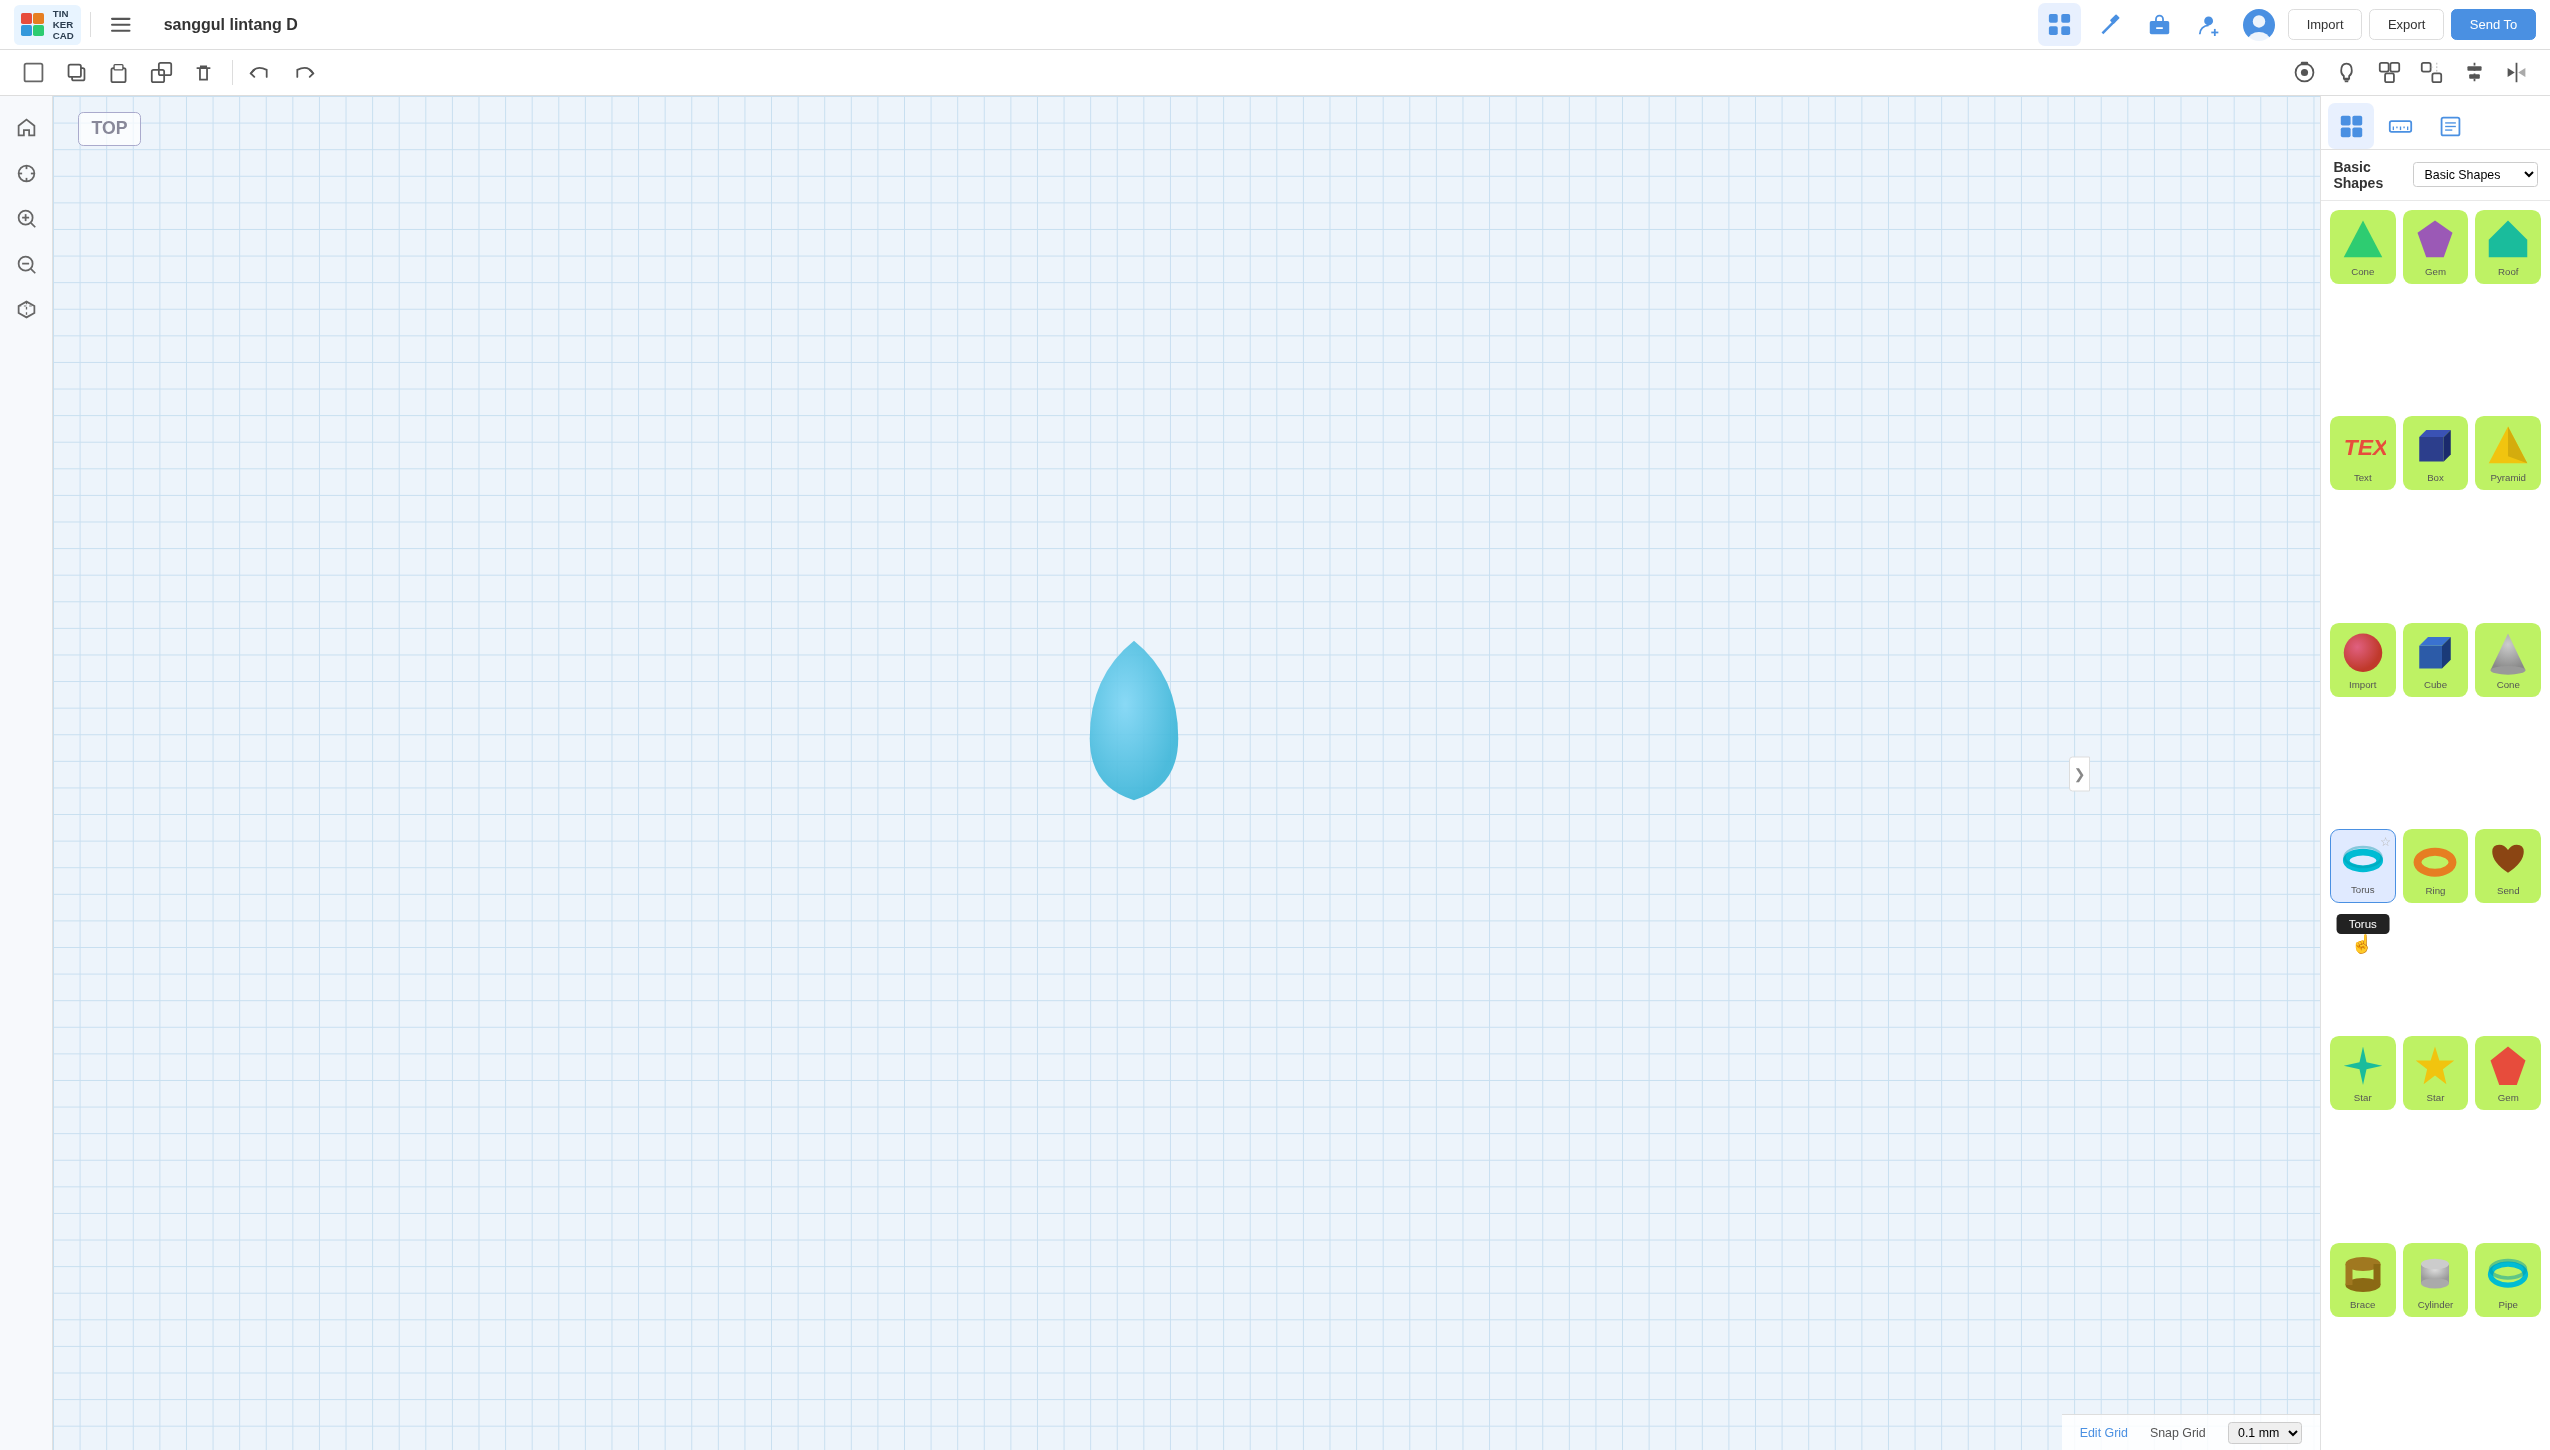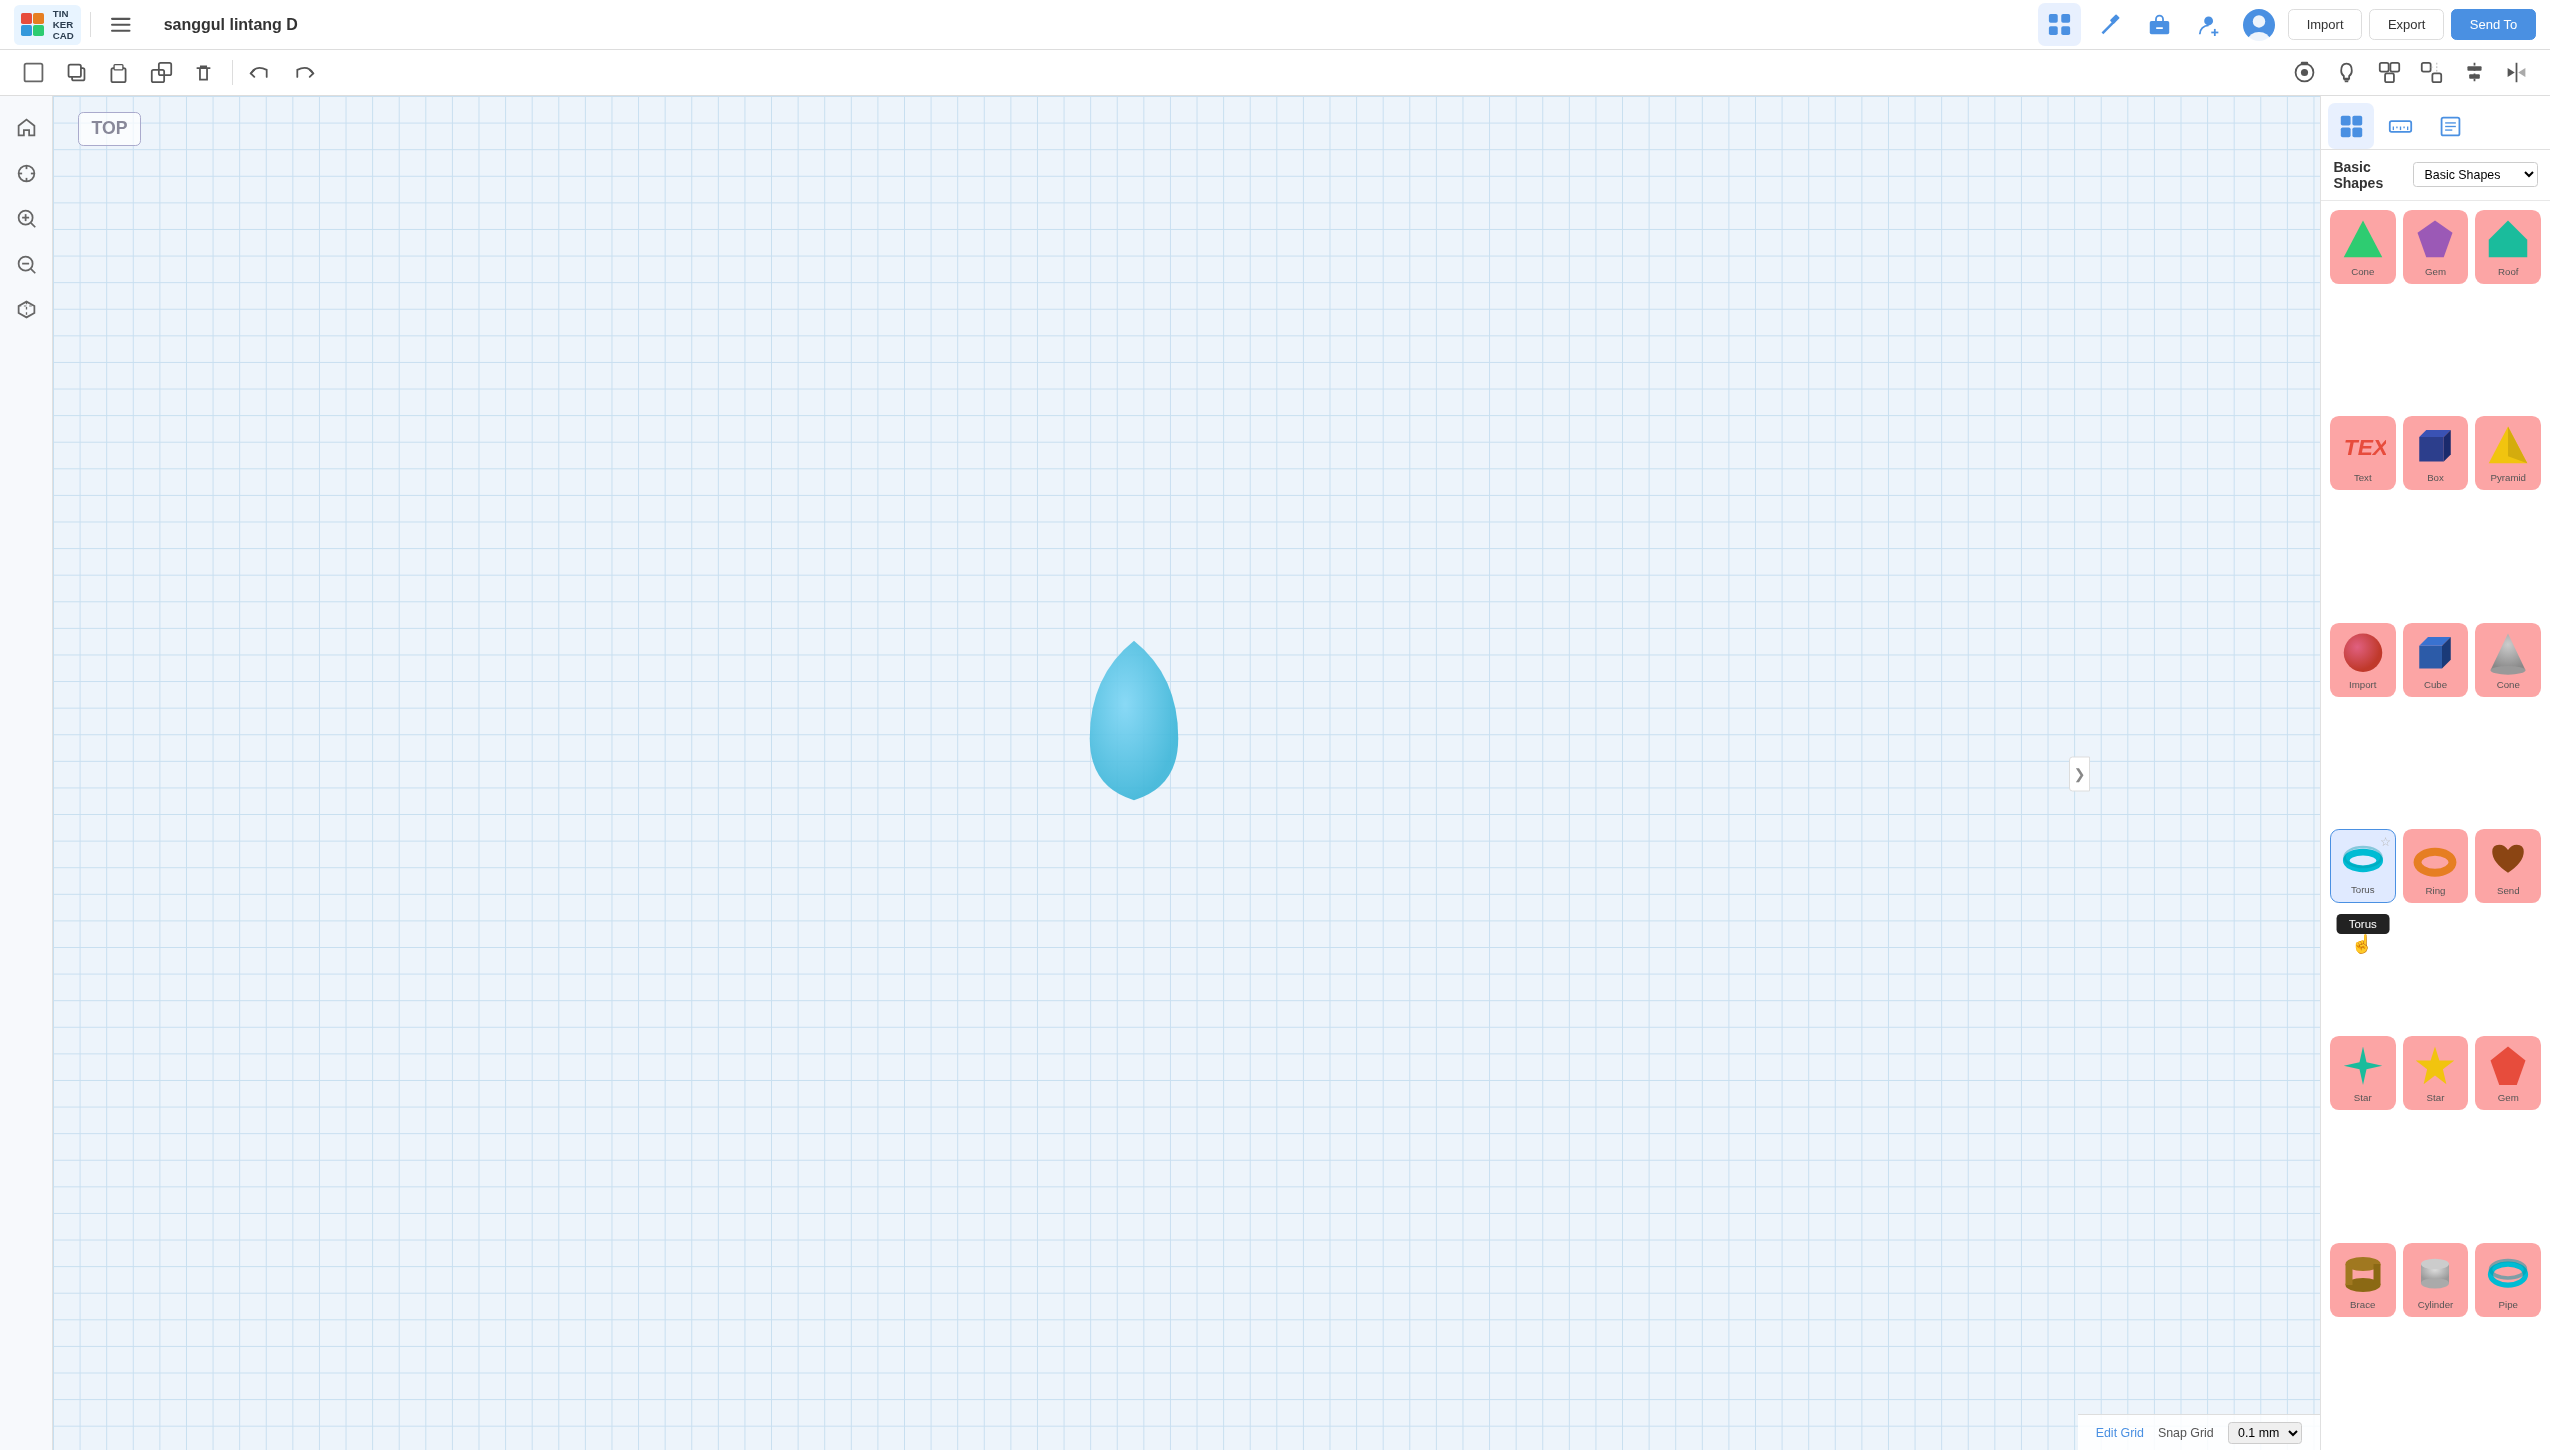--- a/index.html
+++ b/index.html
@@ -78,21 +78,21 @@
     }
 
     
     #canvas-shape {
       position: absolute; top: 50%; left: 50%; transform: translate(-124px, -142px);
     }
 
     
     #bottom-bar {
       position: absolute; bottom: 0; right: 0;
-      display: flex; align-items: center; gap: 14px;
+      display: flex; align-items: center; gap: 22px;
       padding: 7px 17.7px; background: rgba(255,255,255,0.85); border-top: 0.9px solid #ddd;
       font-size: 12.4px; color: #555;
     }
     #bottom-bar select { font-size: 12.4px; border: 0.9px solid #ccc; border-radius: 3.5px; padding: 1.8px 5.3px; }
 
     
     #right-panel {
       width: 230px; background: #fff; border-left: 0.9px solid #e0e0e0;
       display: flex; flex-direction: column;
     }
@@ -115,21 +115,21 @@
       border: 0.9px solid #ccc; border-radius: 3.5px; padding: 3.5px 7px; font-size: 12.4px; background: #fff;
     }
 
     #shapes-grid {
       flex: 1; overflow-y: auto; padding: 8.9px;
       display: grid; grid-template-columns: repeat(3, 1fr); gap: 7px;
     }
     .shape-item {
       display: flex; flex-direction: column; align-items: center; justify-content: center;
       border-radius: 8.9px; padding: 7px; cursor: pointer; position: relative;
-      height: 74px; background: #fca5a5;
+      height: 74px; background: #bef264;
     }
     .shape-item.selected { background: #e0eaff; border: 1.8px solid #4a90e2; }
     .shape-label {
       font-size: 9.7px; color: #555; margin-top: 3.5px; text-align: center;
     }
     .star-btn {
       position: absolute; top: 3.5px; right: 3.5px; font-size: 12.4px; color: #bbb;
       background: none; border: none; cursor: pointer;
     }
 

